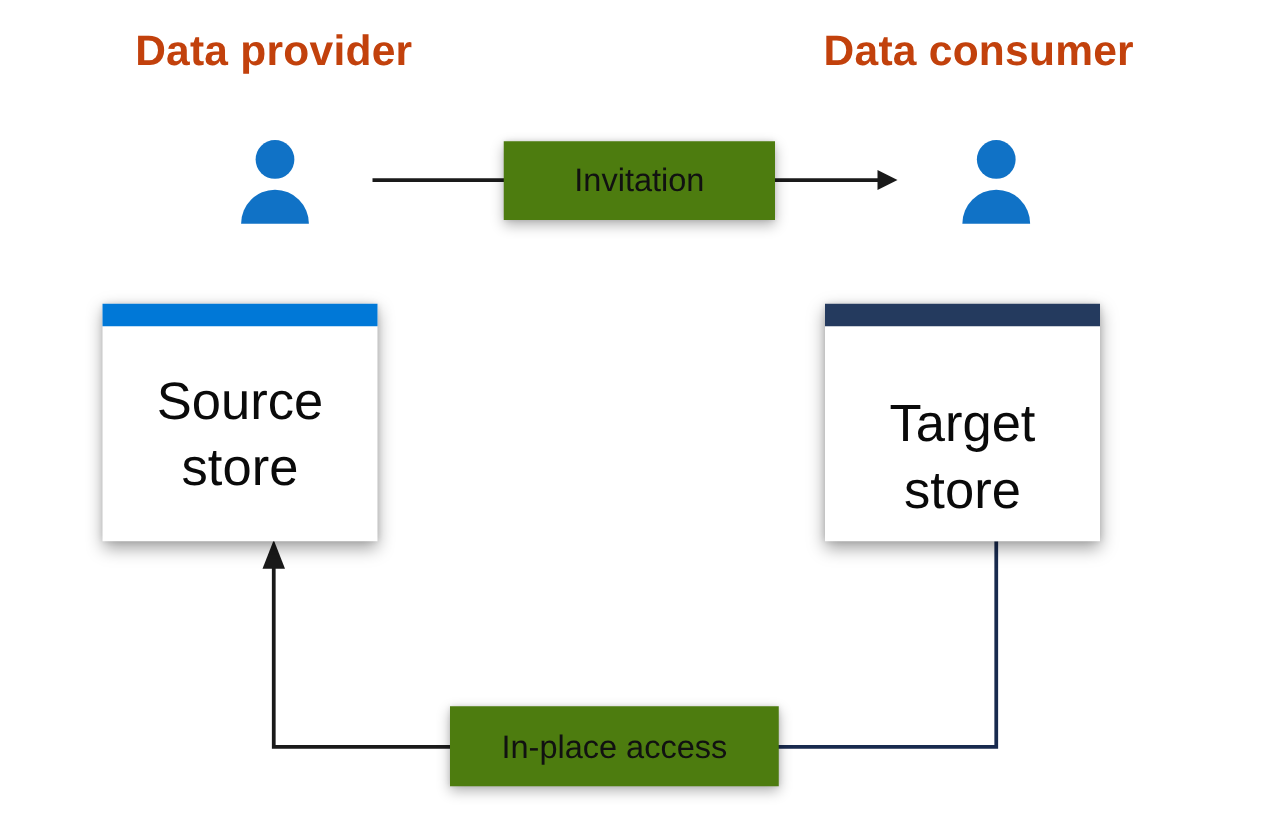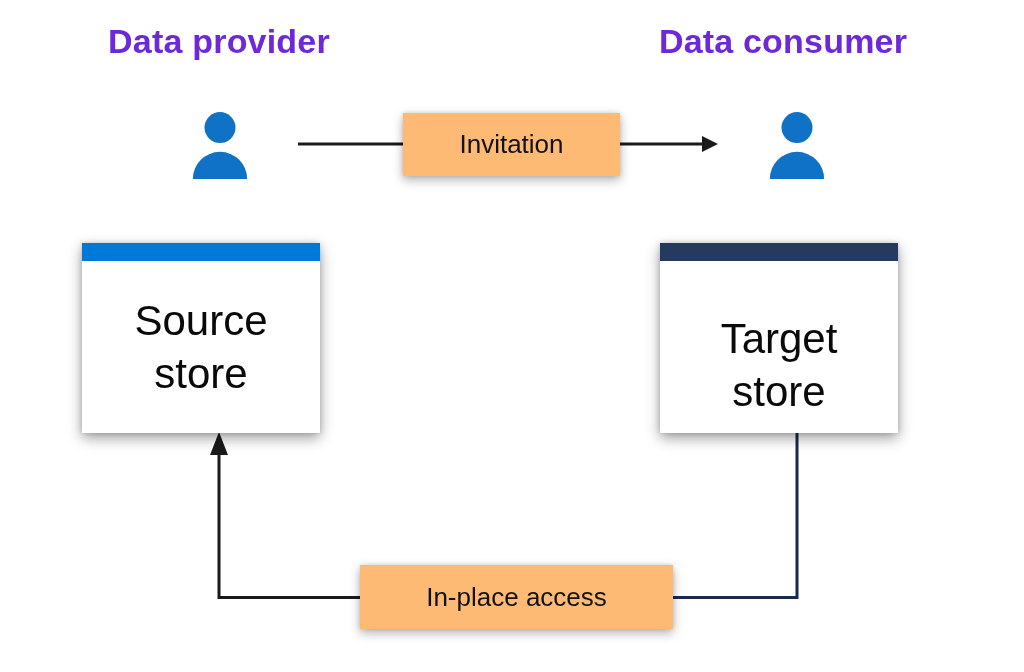--- a/index.html
+++ b/index.html
@@ -15,21 +15,21 @@
     background: #ffffff;
     overflow: hidden;
   }
   .role-title {
     position: absolute;
     width: 320px;
     top: 22px;
     text-align: center;
     font-size: 34px;
     font-weight: 700;
-    color: #6d28d9;
+    color: #c2410c;
     letter-spacing: 0.2px;
     z-index: 2;
   }
   .role-title.provider { left: 59px; }
   .role-title.consumer { left: 623px; }
 
   .connectors {
     position: absolute;
     left: 0; top: 0;
     width: 1024px;
@@ -41,35 +41,35 @@
     position: absolute;
     width: 62px;
     height: 70px;
     z-index: 2;
   }
   .person.provider { left: 189px; top: 111px; }
   .person.consumer { left: 766px; top: 111px; }
 
   .label-box {
     position: absolute;
-    background: #fdba74;
+    background: #4d7c0f;
     box-shadow: 0 4px 10px rgba(0,0,0,0.30), 0 0 4px rgba(0,0,0,0.12);
     display: flex;
     align-items: center;
     justify-content: center;
     font-size: 26px;
     color: #111111;
     z-index: 3;
   }
   .label-box.invitation { left: 403px; top: 113px; width: 217px; height: 63px; }
-  .label-box.in-place  { left: 360px; top: 565px; width: 313px; height: 64px; }
+  .label-box.in-place  { left: 360px; top: 565px; width: 263px; height: 64px; }
 
   .store-box {
     position: absolute;
-    width: 238px;
+    width: 220px;
     height: 190px;
     background: #ffffff;
     box-shadow: 0 5px 13px rgba(0,0,0,0.38), 0 0 5px rgba(0,0,0,0.15);
     z-index: 2;
     display: flex;
     flex-direction: column;
   }
   .store-box.source { left: 82px;  top: 243px; }
   .store-box.target { left: 660px; top: 243px; gap: 36px; }
   .store-header {

